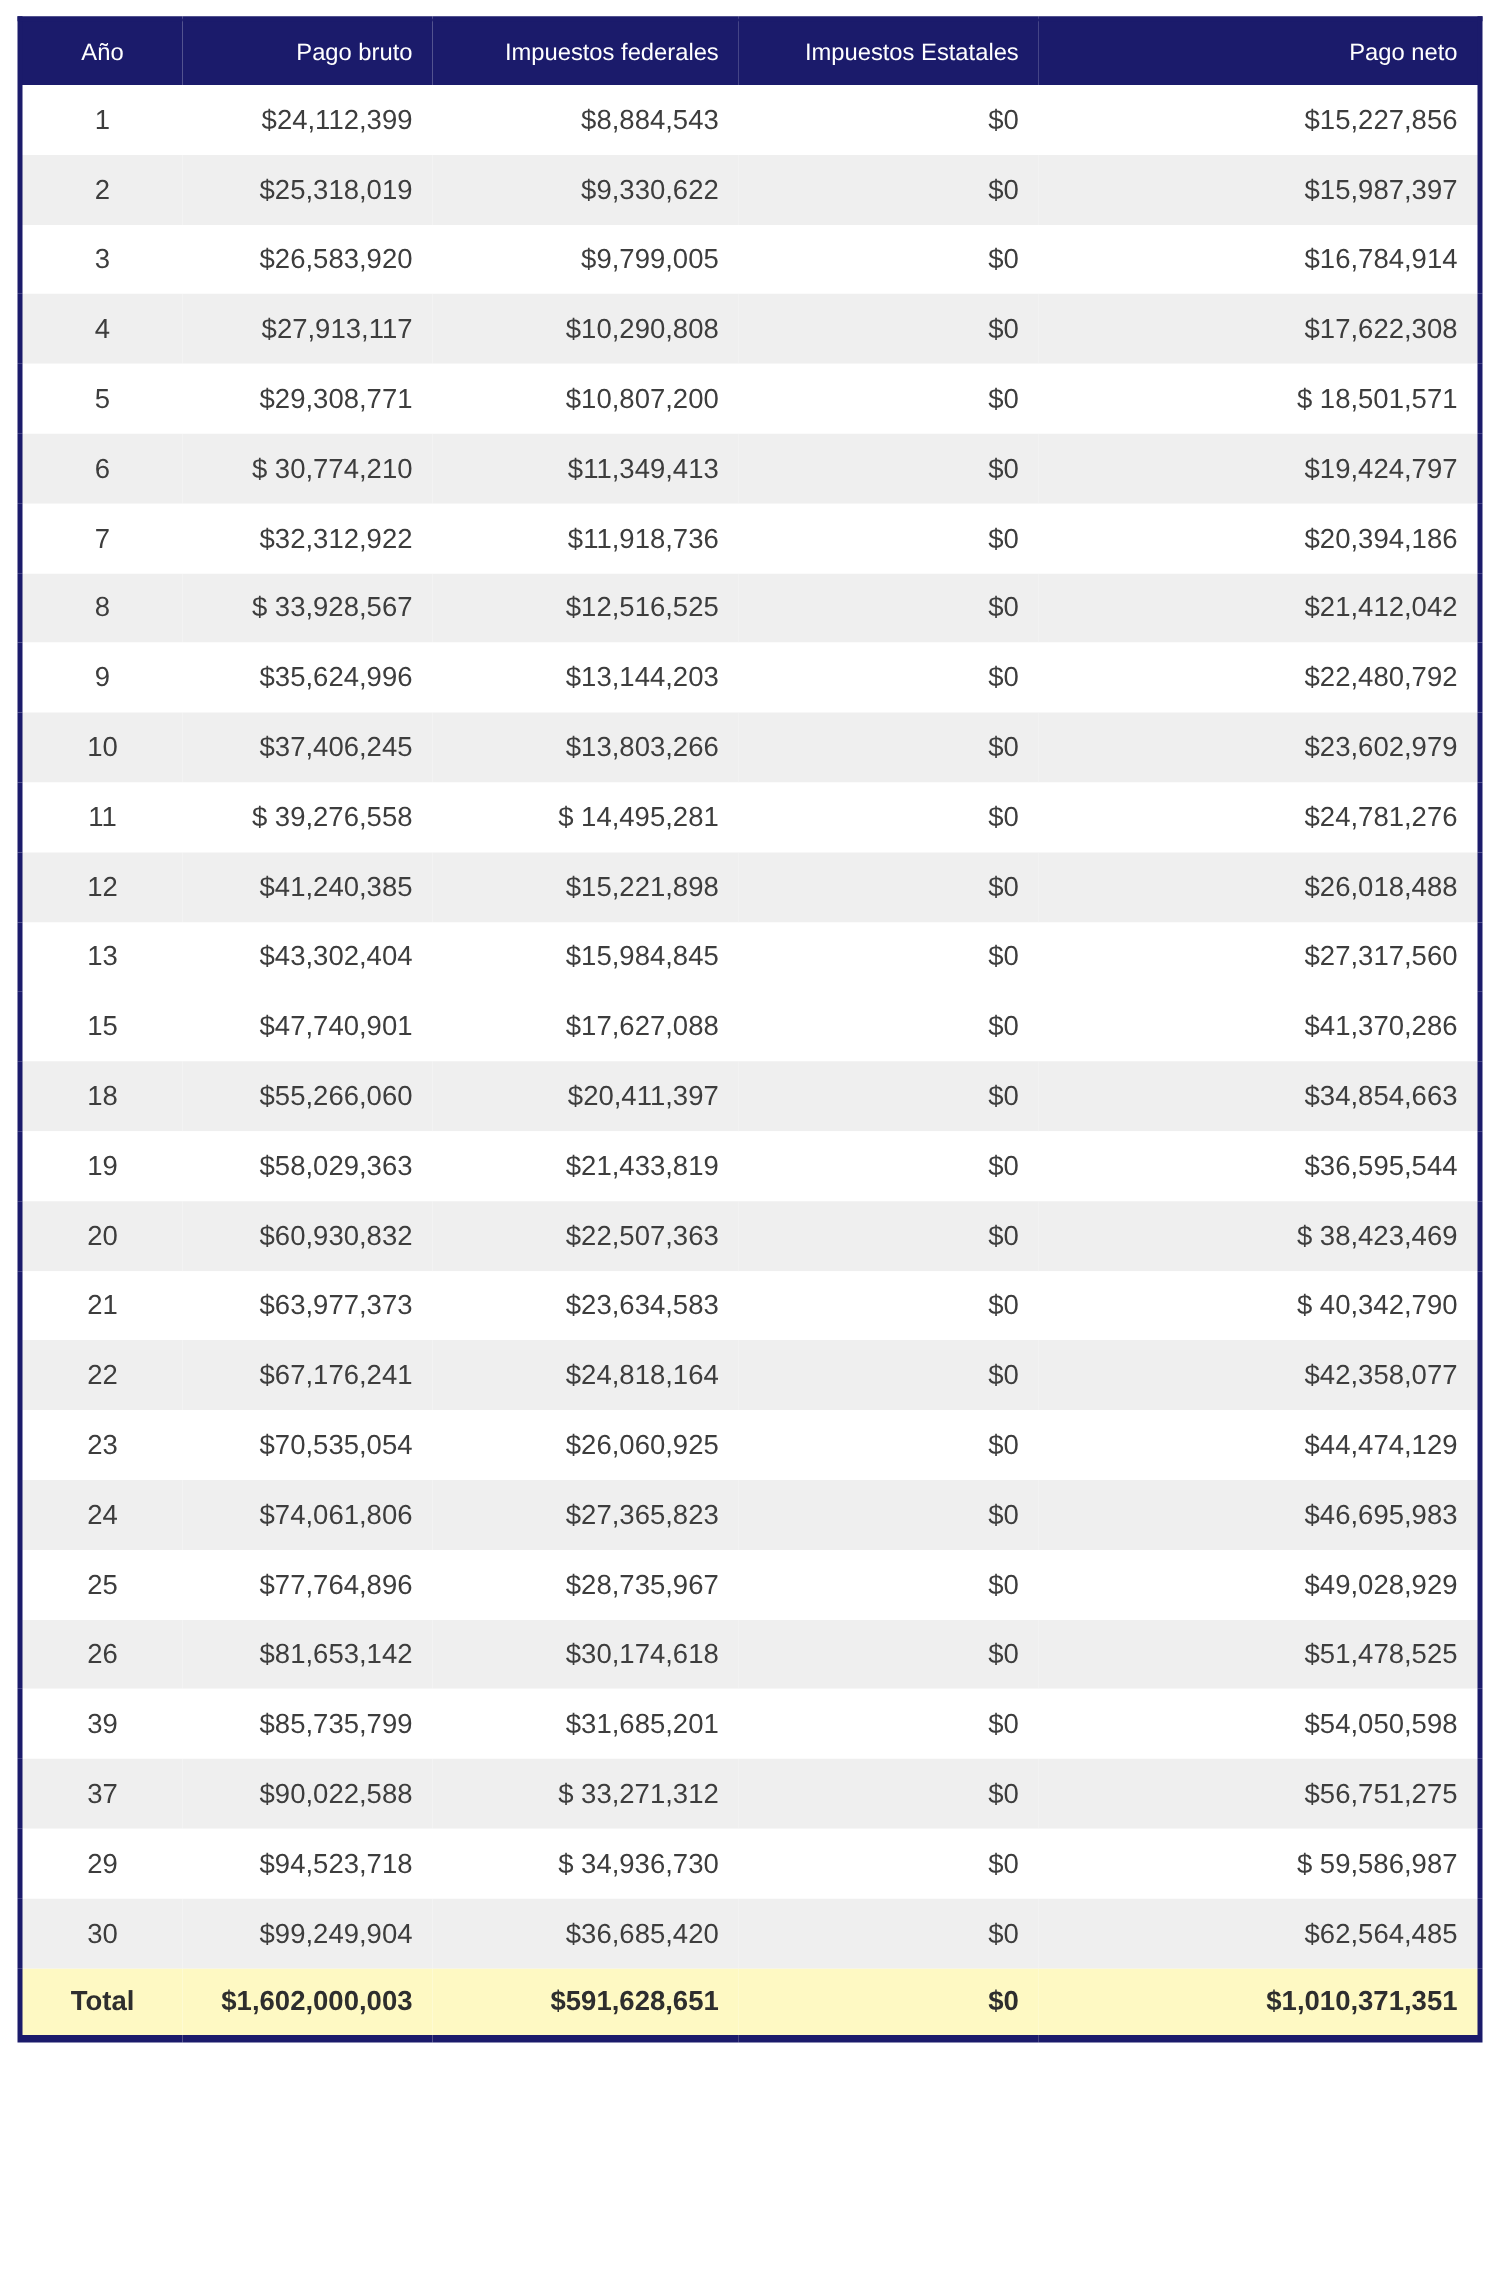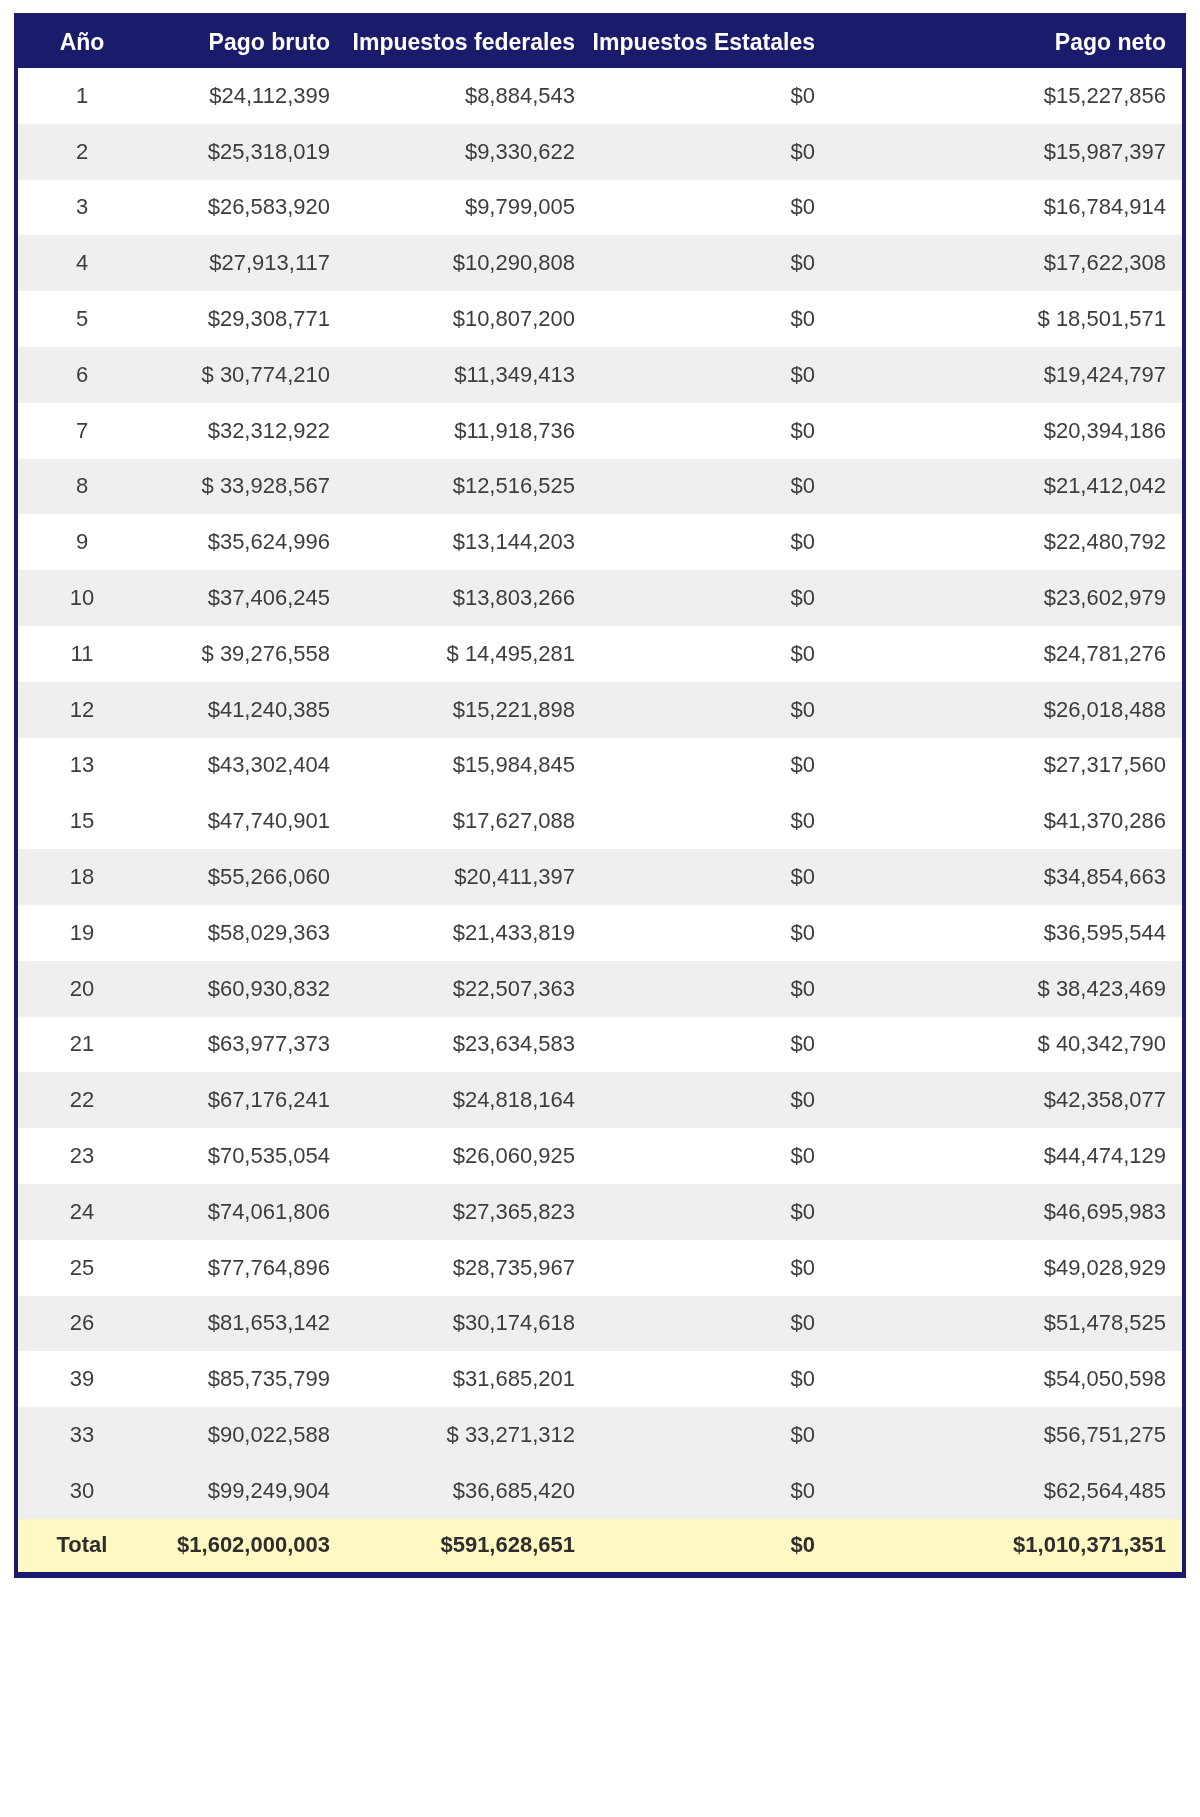--- a/index.html
+++ b/index.html
@@ -23,22 +23,22 @@
   col.c-fed   { width: 245px; }
   col.c-state { width: 240px; }
   col.c-net   { width: auto;  }
 
   thead tr {
     background: #1b1b6b;
     height: 53px;
   }
   thead th {
     color: #ffffff;
-    font-size: 23px;
-    font-weight: bold;
+    font-size: 19px;
+    font-weight: normal;
     text-align: right;
     padding-right: 16px;
     vertical-align: middle;
     white-space: nowrap;
   }
   thead th:first-child {
     text-align: center;
     padding-right: 0;
   }
 
@@ -251,25 +251,32 @@
           <td>$51,478,525</td>
         </tr>
         <tr class="odd">
           <td>39</td>
           <td>$85,735,799</td>
           <td>$31,685,201</td>
           <td>$0</td>
           <td>$54,050,598</td>
         </tr>
         <tr class="even">
-          <td>33</td>
+          <td>37</td>
           <td>$90,022,588</td>
           <td>$ 33,271,312</td>
           <td>$0</td>
           <td>$56,751,275</td>
+        </tr>
+        <tr class="odd">
+          <td>29</td>
+          <td>$94,523,718</td>
+          <td>$ 34,936,730</td>
+          <td>$0</td>
+          <td>$ 59,586,987</td>
         </tr>
         <tr class="even">
           <td>30</td>
           <td>$99,249,904</td>
           <td>$36,685,420</td>
           <td>$0</td>
           <td>$62,564,485</td>
         </tr>
       </tbody>
     <tfoot>

